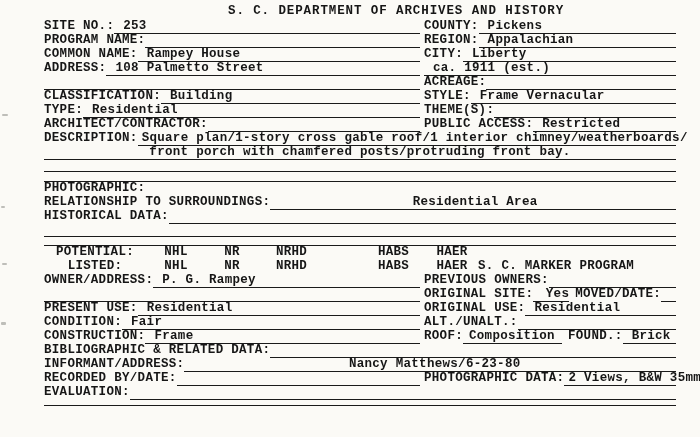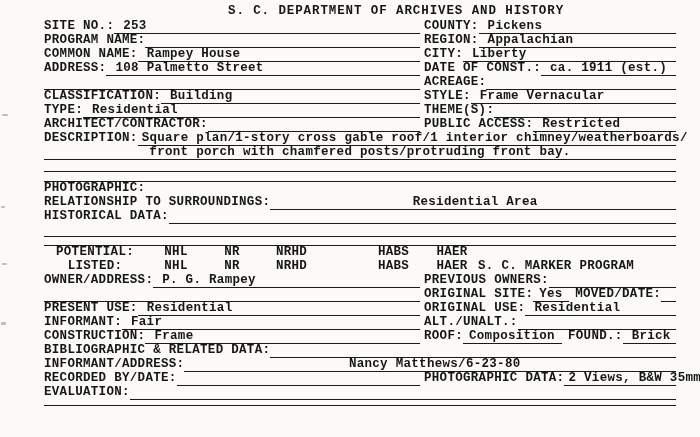--- a/index.html
+++ b/index.html
@@ -28,21 +28,21 @@
   .full { flex:1 1 auto; display:flex; min-width:0;text-align:center; }
   .lbl { flex:none; }
   .u {
     flex:1 1 auto; min-width:0;
     border-bottom:1.2px solid #1a1a1a;
     padding-left:9px;
   }
   .u.np { padding-left:0; }
   .u.tight { padding-left:4px; }
   .ufix { flex:none; border-bottom:1.2px solid #1a1a1a; padding-left:6px; box-sizing:border-box; }
-  .w-yes { width:36px; }
+  .w-yes { width:36px;text-align:right; }
   .w-comp { width:99px; }
   .gap6 { margin-left:6px; }
   
   .ulrow { border-bottom:1.2px solid #1a1a1a; }
   .h11 { height:11px; } .h9 { height:9px; } .h12 { height:12px; } .h8 { height:8px; } .h5 { height:5px; }
   
   .desig { display:flex; height:14px; line-height:13px; white-space:pre;text-align:center; }
   .c-lbl { flex:none; width:102px; }
   .c-nhl { flex:none; width:60px; }
   .c-nr  { flex:none; width:52px; }
@@ -101,21 +101,20 @@
       <span class="u">Liberty</span>
     </div>
   </div>
 
   <div class="row">
     <div class="l">
       <span class="lbl">ADDRESS:</span>
       <span class="u">108 Palmetto Street</span>
     </div>
     <div class="r">
-      <span class="lbl">DATE OF CONST.:</span>
       <span class="u">ca. 1911 (est.)</span>
     </div>
   </div>
 
   <div class="row">
     <div class="l">
       <span class="u np"></span>
     </div>
     <div class="r">
       <span class="lbl">ACREAGE:</span>
@@ -237,21 +236,21 @@
       <span class="u">Residential</span>
     </div>
     <div class="r">
       <span class="lbl">ORIGINAL USE:</span>
       <span class="u">Residential</span>
     </div>
   </div>
 
   <div class="row">
     <div class="l">
-      <span class="lbl">INFORMANT:</span>
+      <span class="lbl">CONDITION:</span>
       <span class="u">Fair</span>
     </div>
     <div class="r">
       <span class="lbl">ALT./UNALT.:</span>
       <span class="u"></span>
     </div>
   </div>
 
   <div class="row">
     <div class="l">

